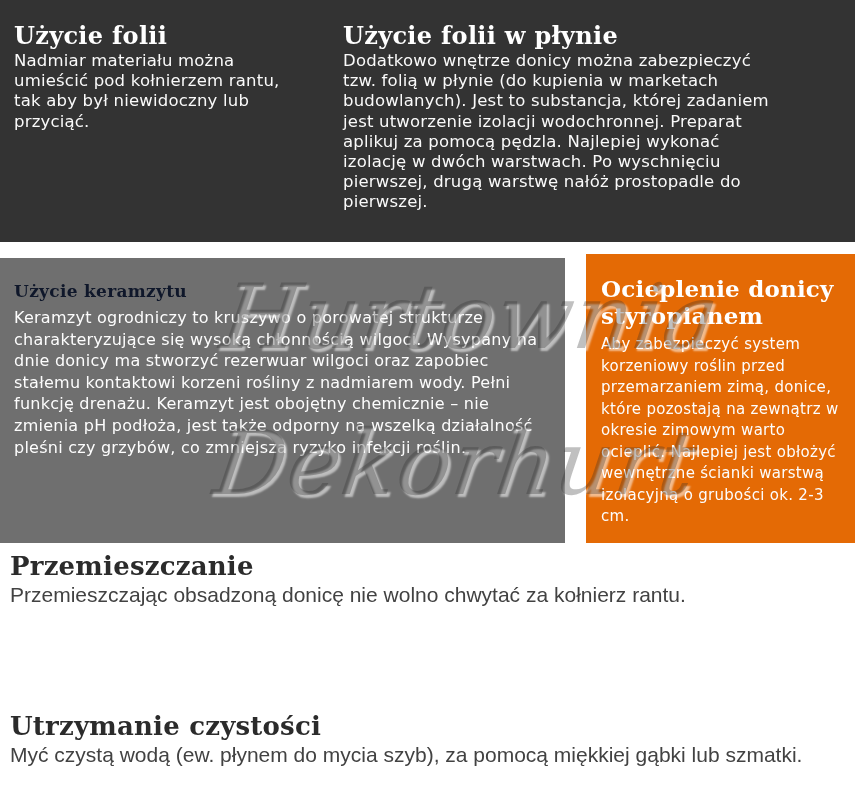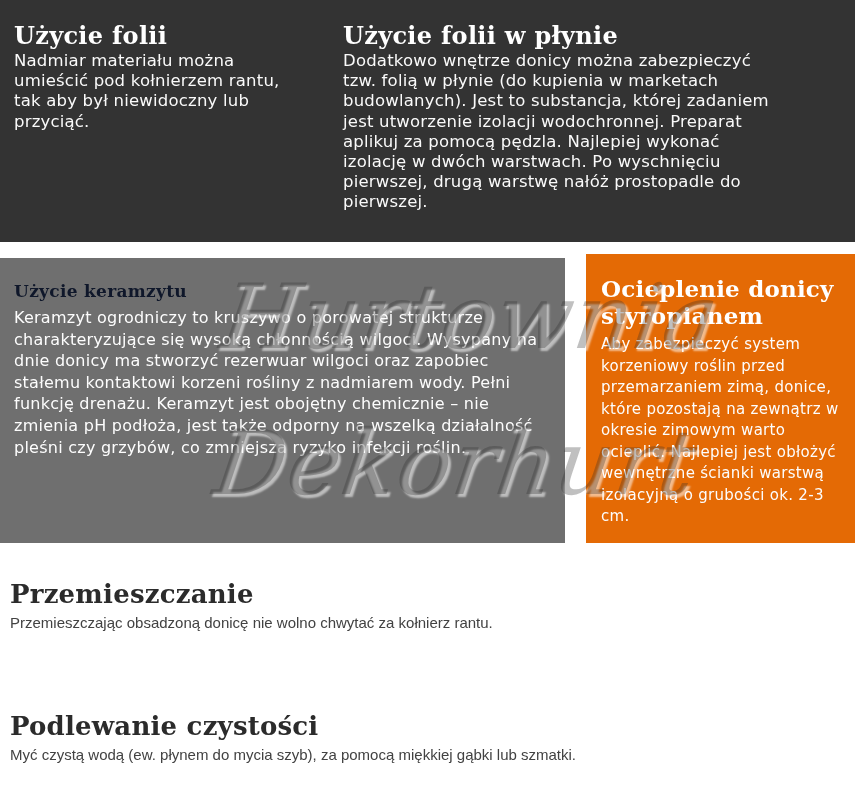--- a/index.html
+++ b/index.html
@@ -33,22 +33,22 @@
   .wm{position:absolute;font-family:"DejaVu Serif",serif;font-style:italic;font-size:90px;line-height:1;
       color:rgba(48,48,48,0.30);text-shadow:3px 3px 2px rgba(255,255,255,0.55);
       transform:skewX(-8deg);letter-spacing:1px;z-index:5;white-space:nowrap;pointer-events:none;}
   .wm1{left:222px;top:272px;}
   .wm2{left:215px;top:418px;}
 
   
   .bsec{position:absolute;left:10px;width:834px;}
   .bsec h2{color:#2b2b2b;font-size:26px;line-height:28px;letter-spacing:0.2px;}
   .bsec p{margin:4px 0 0;color:#424242;font-family:"Liberation Sans",sans-serif;
-          font-size:15px;line-height:21px;}
-  .s1{top:580px;}
+          font-size:21px;line-height:21px;}
+  .s1{top:552px;}
   .s2{top:626px;}
   .s3{top:712px;}
   .s3 p + p{margin-top:10px;}
 </style>
 </head>
 <body>
 
 <div class="page">
 
   <header class="band">
@@ -75,17 +75,17 @@
   <div class="wm wm1">Hurtownia</div>
   <div class="wm wm2">Dekorhurt</div>
 
   <section class="bsec s1">
     <h2>Przemieszczanie</h2>
     <p>Przemieszczając obsadzoną donicę nie wolno chwytać za kołnierz rantu.</p>
   </section>
 
 
   <section class="bsec s3">
-    <h2>Podlewanie czystości</h2>
+    <h2>Utrzymanie czystości</h2>
     <p>Myć czystą wodą (ew. płynem do mycia szyb), za pomocą miękkiej gąbki lub szmatki.</p>
   </section>
 
 </div>
 
 </body></html>

